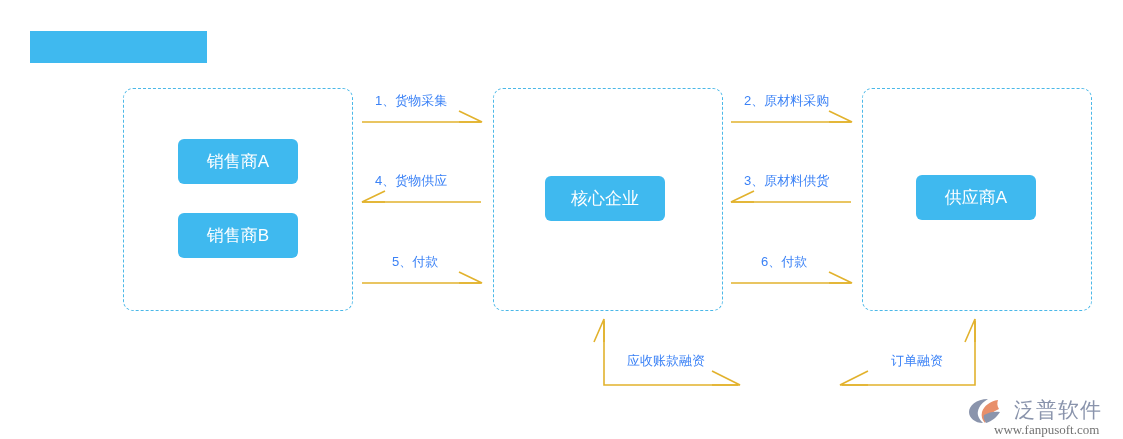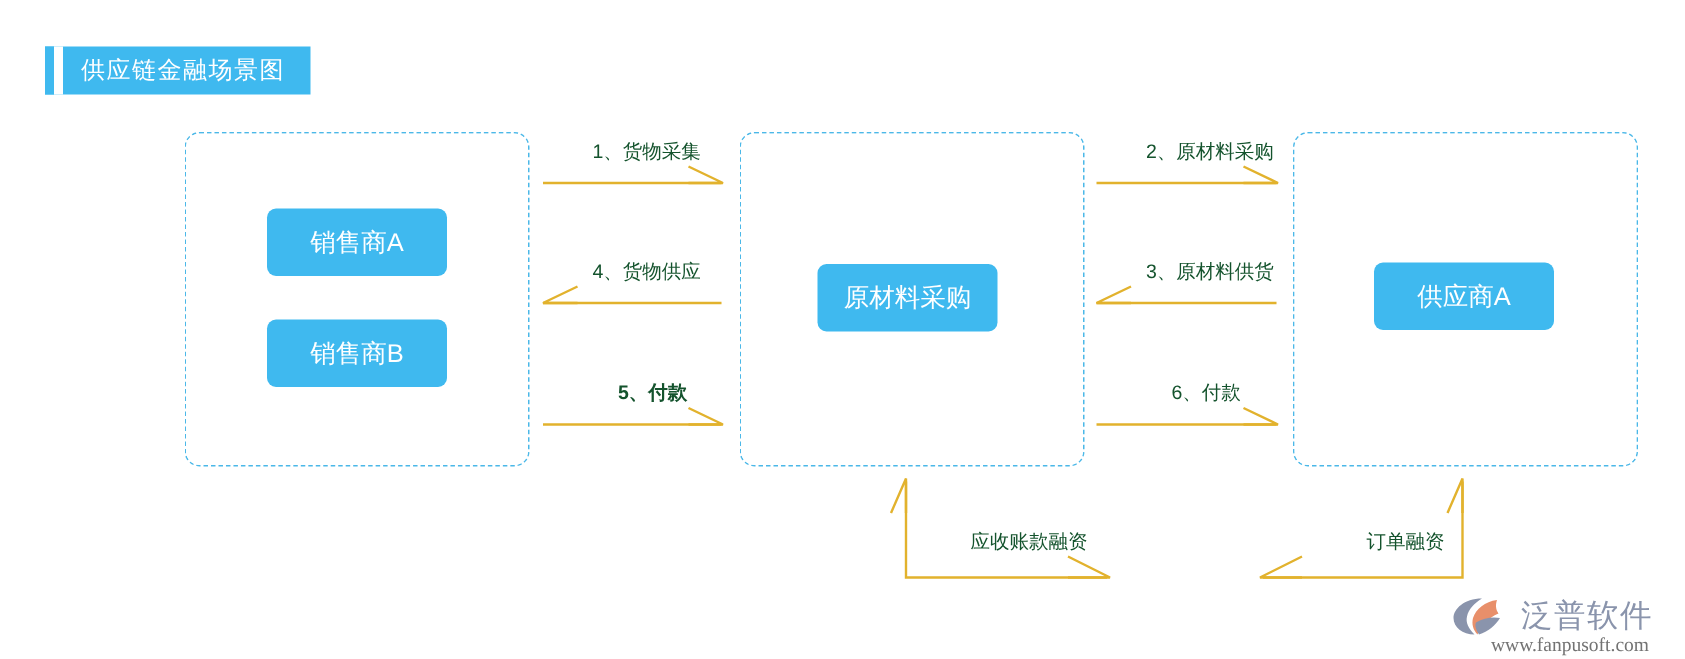--- a/index.html
+++ b/index.html
@@ -22,20 +22,21 @@
   .title-bar {
     position: absolute;
     left: 30px;
     top: 31px;
     width: 177px;
     height: 32px;
     background: #3fb9ef;
     display: flex;
     align-items: center;
     box-sizing: border-box;
+    flex-direction: column;
   }
   .title-accent {
     width: 6px;
     height: 32px;
     background: #3fb9ef;
     flex: 0 0 auto;
   }
   .title-gap {
     width: 6px;
     height: 32px;
@@ -94,27 +95,26 @@
     font-size: 17px;
     display: flex;
     align-items: center;
     justify-content: center;
   }
 
   
   .flow-label {
     position: absolute;
     font-size: 13px;
-    color: #14532d;
-    white-space: nowrap;
-    margin-left: 20px;
+    color: #3b82f6;
+    white-space: nowrap;
   }
   #lbl-flow-1 { left: 375px; top: 92px; }
   #lbl-flow-4 { left: 375px; top: 172px; }
-  #lbl-flow-5 { left: 392px; top: 253px; font-weight: bold; }
+  #lbl-flow-5 { left: 392px; top: 253px; }
   #lbl-flow-2 { left: 744px; top: 92px; }
   #lbl-flow-3 { left: 744px; top: 172px; }
   #lbl-flow-6 { left: 761px; top: 253px; }
   #lbl-fin-ar    { left: 627px; top: 352px; text-align: center; }
   #lbl-fin-order { left: 891px; top: 352px; }
 
   
   #arrow-layer {
     position: absolute;
     left: 0;
@@ -168,21 +168,21 @@
     <div class="title-gap"></div>
     <div class="title-text">供应链金融场景图</div>
   </div>
 
   <div class="group-box" id="box-sellers"></div>
   <div class="group-box" id="box-core"></div>
   <div class="group-box" id="box-suppliers"></div>
 
   <div class="entity" id="ent-seller-a">销售商A</div>
   <div class="entity" id="ent-seller-b">销售商B</div>
-  <div class="entity" id="ent-core">原材料采购</div>
+  <div class="entity" id="ent-core">核心企业</div>
   <div class="entity" id="ent-supplier-a">供应商A</div>
 
 
   <svg id="arrow-layer" viewBox="0 0 1123 439" xmlns="http://www.w3.org/2000/svg">
 
     <g>
       <line x1="362" y1="122" x2="481" y2="122" stroke="#e2b22d" stroke-width="1.6"></line>
       <polyline points="459,111 482,122 459,122" fill="none" stroke="#e2b22d" stroke-width="1.6"></polyline>
     </g>
 

